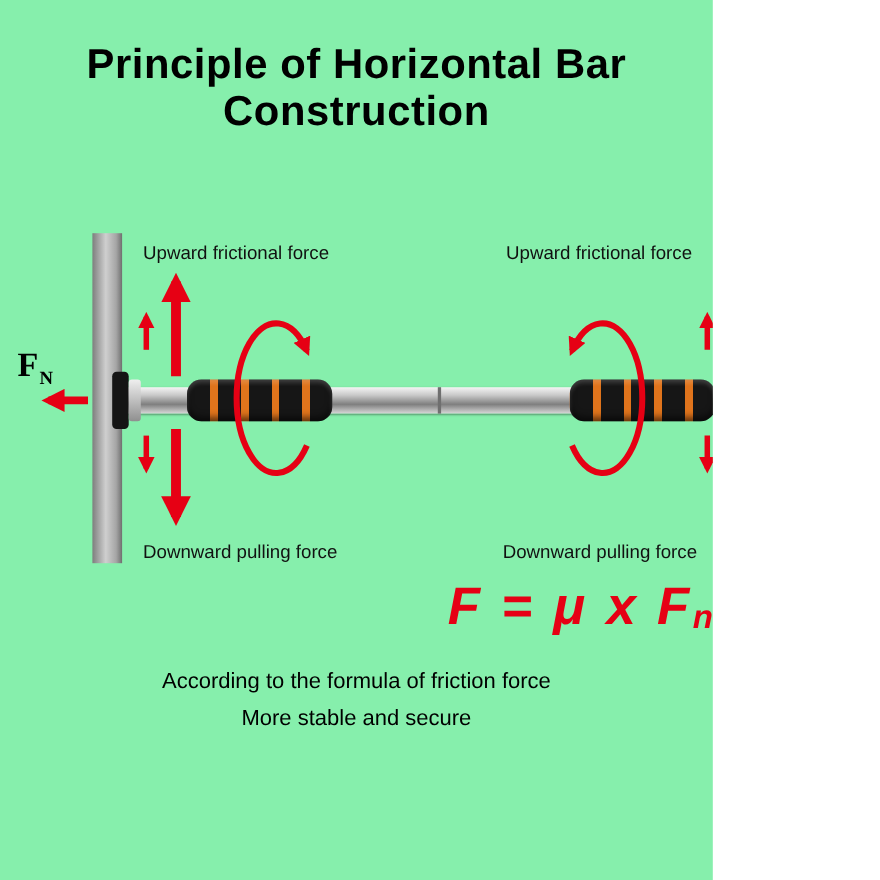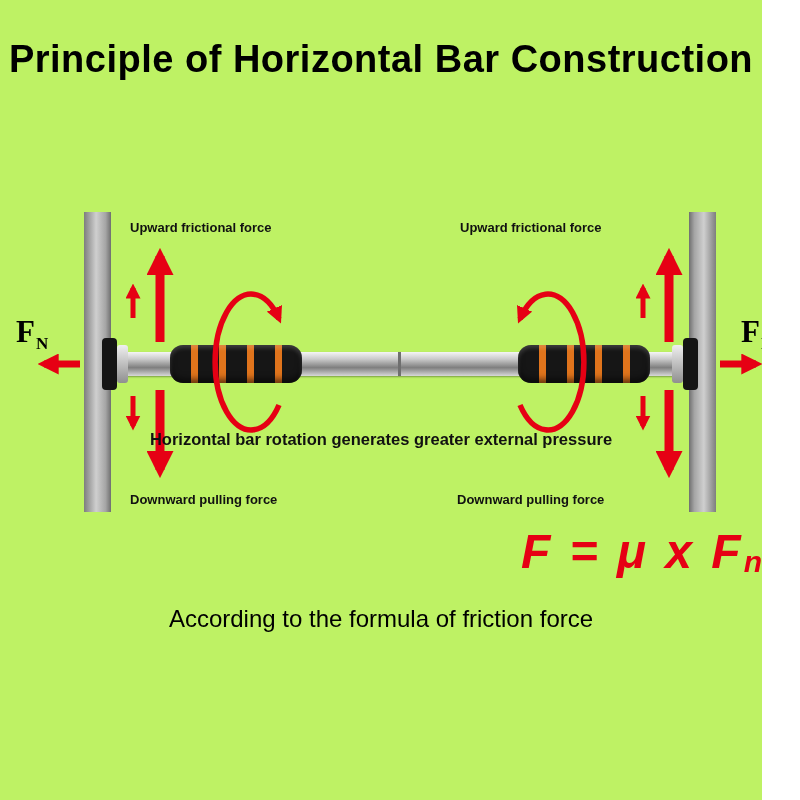--- a/index.html
+++ b/index.html
@@ -1,17 +1,17 @@
 <!DOCTYPE html>
 <html><head>
 <meta charset="utf-8">
 <style>
   html, body { margin:0; padding:0; background:#ffffff; }
   .canvas {
-    position:relative; width:762px; height:800px; background:#bef264;
+    position:relative; width:648px; height:800px; background:#86efac;
     overflow:hidden; font-family:"Liberation Sans", sans-serif;
   }
   .title {
     position:absolute; top:38px; left:0; width:100%; margin:0;
     text-align:center; font-size:38px; font-weight:bold; color:#000;
     letter-spacing:0.5px;
   }
   
   .wall { position:absolute; top:212px; height:300px; width:27px; }
   .wall-left  { left:84px;  background:linear-gradient(to right,#7e7e7e 0%,#cfcfcf 45%,#a5a5a5 80%,#6f6f6f 100%); }
@@ -30,21 +30,21 @@
   .collar-left { left:117px; } .collar-right { left:672px; }
   .grip {
     position:absolute; top:345px; width:132px; height:38px; border-radius:13px;
     background:repeating-linear-gradient(90deg,#161616 0px,#161616 21px,#e0741c 21px,#e0741c 28px);
     box-shadow:inset 0 3px 4px rgba(255,255,255,.18), inset 0 -4px 6px rgba(0,0,0,.55);
   }
   .grip-left { left:170px; } .grip-right { left:518px; }
   
   .arrows { position:absolute; left:0; top:0; width:800px; height:800px; pointer-events:none; }
   
-  .force-label { position:absolute; font-size:13px; font-weight:bold; color:#111; white-space:nowrap; }
+  .force-label { position:absolute; font-size:17px; font-weight:normal; color:#111; white-space:nowrap; }
   .lbl-up-left    { left:130px; top:220px; }
   .lbl-up-right   { left:460px; top:220px; }
   .lbl-down-left  { left:130px; top:492px; }
   .lbl-down-right { left:457px; top:492px; }
   .note-label {
     position:absolute; top:430px; left:50%; transform:translateX(-50%);
     font-size:16.5px; font-weight:bold; color:#111; white-space:nowrap;
   }
   .fn-label {
     position:absolute; top:314px; color:#000; white-space:nowrap;
@@ -53,21 +53,21 @@
   .fn-left { left:16px; } .fn-right { left:741px; }
   .fn-label .sub { font-size:17px; vertical-align:-7px; margin-left:1px; }
   
   .formula {
     position:absolute; top:524px; left:0; width:100%; text-align:right;
     color:#e60014; font-weight:bold; font-style:italic; font-size:48px; letter-spacing:3px;
   }
   .formula .sub { font-size:30px; letter-spacing:0; vertical-align:-4px; }
   
   .desc { position:absolute; top:602px; left:0; width:100%; text-align:center; color:#000; }
-  .desc-line { font-size:24px; line-height:34px; white-space:nowrap; }
+  .desc-line { font-size:20px; line-height:34px; white-space:nowrap; }
 </style>
 </head>
 <body>
 
 <div class="canvas">
 
   <h1 class="title">Principle of Horizontal Bar Construction</h1>
 
   <div class="wall wall-left"></div>
   <div class="wall wall-right"></div>
@@ -102,30 +102,30 @@
     <line x1="720" y1="364" x2="756" y2="364" stroke="#e60014" stroke-width="7" marker-end="url(#ah)"></line>
 
     <path d="M 279 405 A 36 68 0 1 1 279 319" fill="none" stroke="#e60014" stroke-width="5.5" marker-end="url(#ah)"></path>
     <path d="M 520 405 A 36 68 0 1 0 520 319" fill="none" stroke="#e60014" stroke-width="5.5" marker-end="url(#ah)"></path>
   </svg>
 
   <div class="force-label lbl-up-left">Upward frictional force</div>
   <div class="force-label lbl-up-right">Upward frictional force</div>
   <div class="force-label lbl-down-left">Downward pulling force</div>
   <div class="force-label lbl-down-right">Downward pulling force</div>
-  <div class="note-label">Horizontal bar rotation generates greater external pressure</div>
 
   <div class="fn-label fn-left">
     <span>F</span><span class="sub">N</span>
   </div>
   <div class="fn-label fn-right">
     <span>F</span><span class="sub">N</span>
   </div>
 
   <div class="formula">
     <span>F = μ x F</span><span class="sub">n</span>
   </div>
 
   <div class="desc">
     <div class="desc-line">According to the formula of friction force</div>
+    <div class="desc-line">More stable and secure</div>
   </div>
 
 </div>
 
 </body></html>

